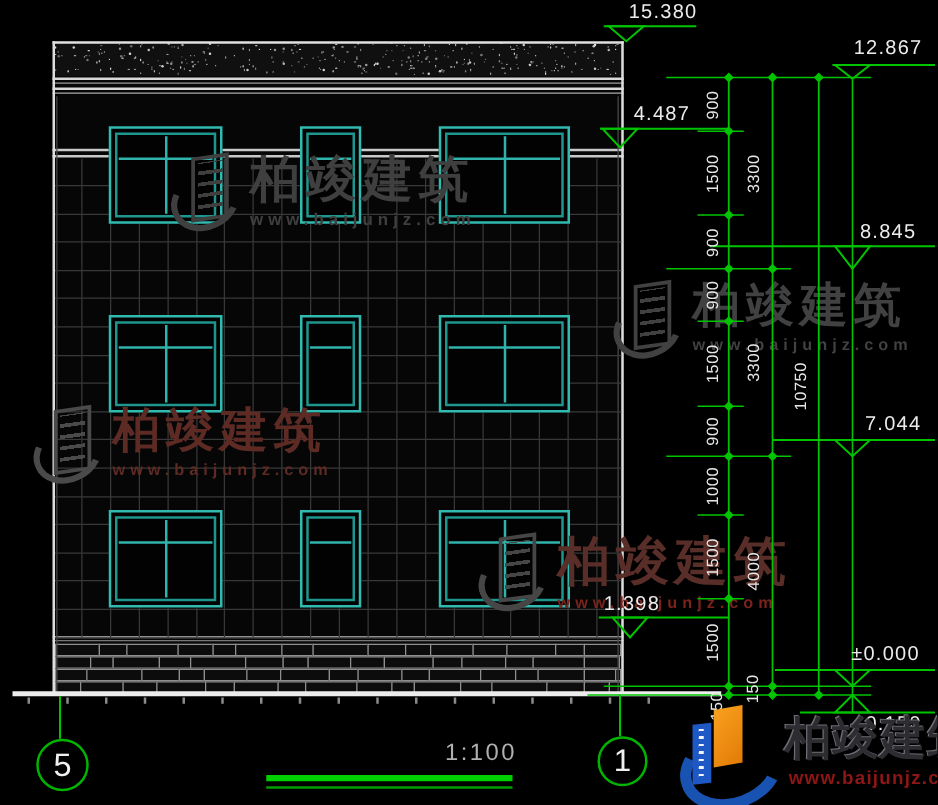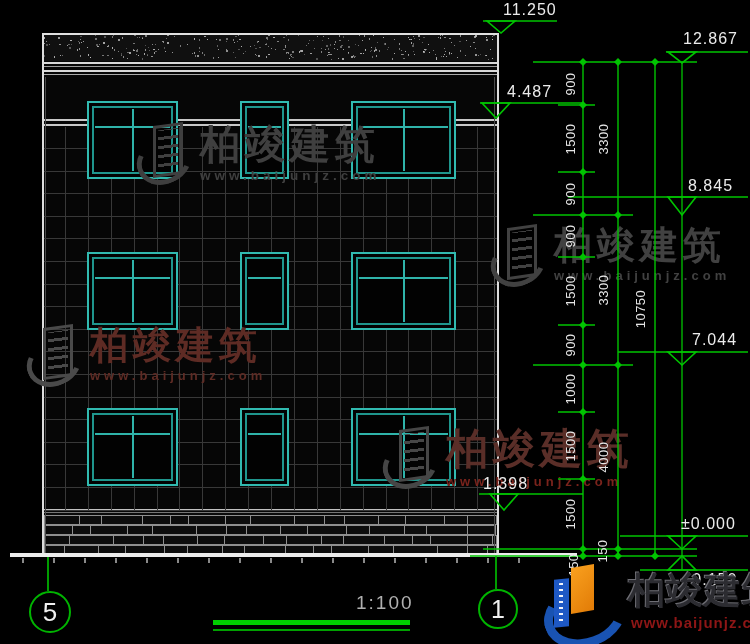--- a/index.html
+++ b/index.html
@@ -653,21 +653,21 @@
     <div class="dim-label" style="left: 570px; top: 345px;">900</div>
     <div class="dim-label" style="left: 570px; top: 388.5px;">1000</div>
     <div class="dim-label" style="left: 570px; top: 445.5px;">1500</div>
     <div class="dim-label" style="left: 570px; top: 514px;">1500</div>
     <div class="dim-label" style="left: 573px; top: 565px;">150</div>
     <div class="dim-label" style="left: 603px; top: 138.5px;">3300</div>
     <div class="dim-label" style="left: 603px; top: 290px;">3300</div>
     <div class="dim-label" style="left: 603px; top: 457px;">4000</div>
     <div class="dim-label" style="left: 602px; top: 551px;">150</div>
     <div class="dim-label" style="left: 640px; top: 309px;">10750</div>
-    <div class="level-label" style="left: 503px; top: 1px;">11.250</div>
+    <div class="level-label" style="left: 503px; top: 1px;">15.380</div>
     <div class="level-label" style="left: 683px; top: 30px;">12.867</div>
     <div class="level-label" style="left: 507px; top: 83px;">4.487</div>
     <div class="level-label" style="left: 688px; top: 177px;">8.845</div>
     <div class="level-label" style="left: 692px; top: 331px;">7.044</div>
     <div class="level-label" style="left: 483px; top: 475px;">1.398</div>
     <div class="level-label" style="left: 681px; top: 515px;">±0.000</div>
     <div class="level-label" style="left: 686px; top: 571px;">-0.150</div>
     <div class="wm" style="left: 140px; top: 124px;">
       <div class="wm-logo" style="color: rgb(63, 63, 63);"></div>
       <div class="wm-text">

